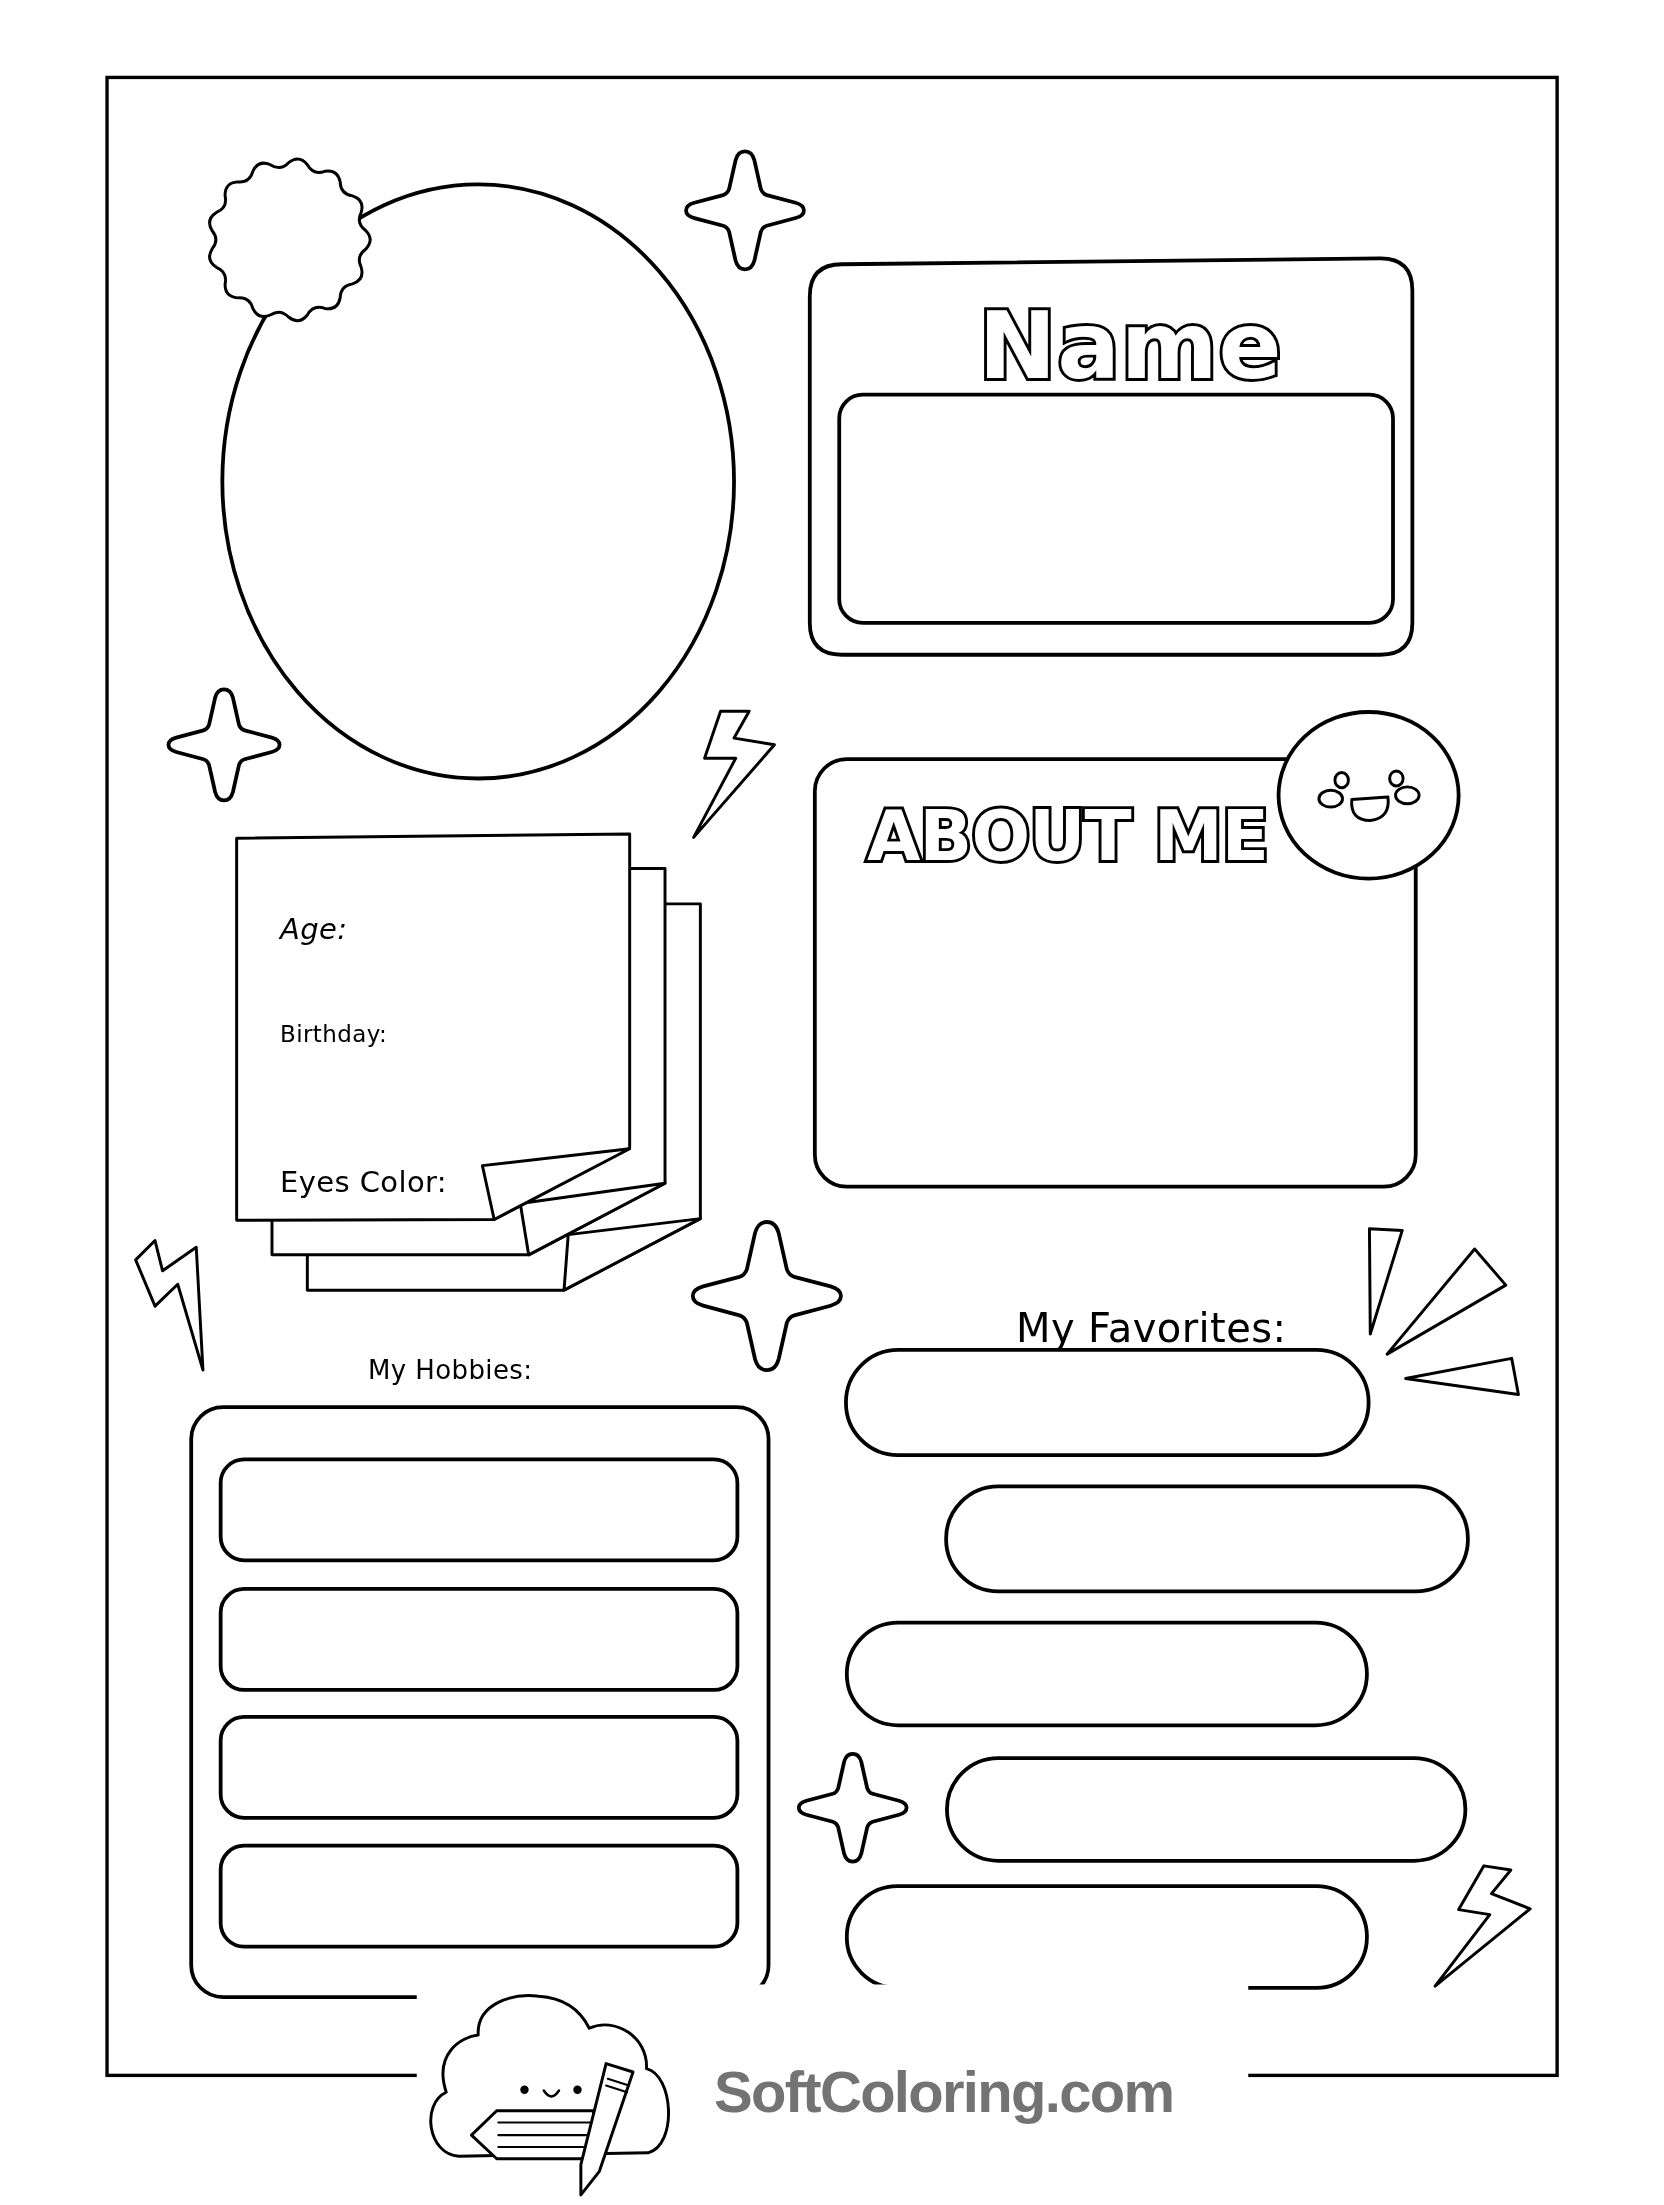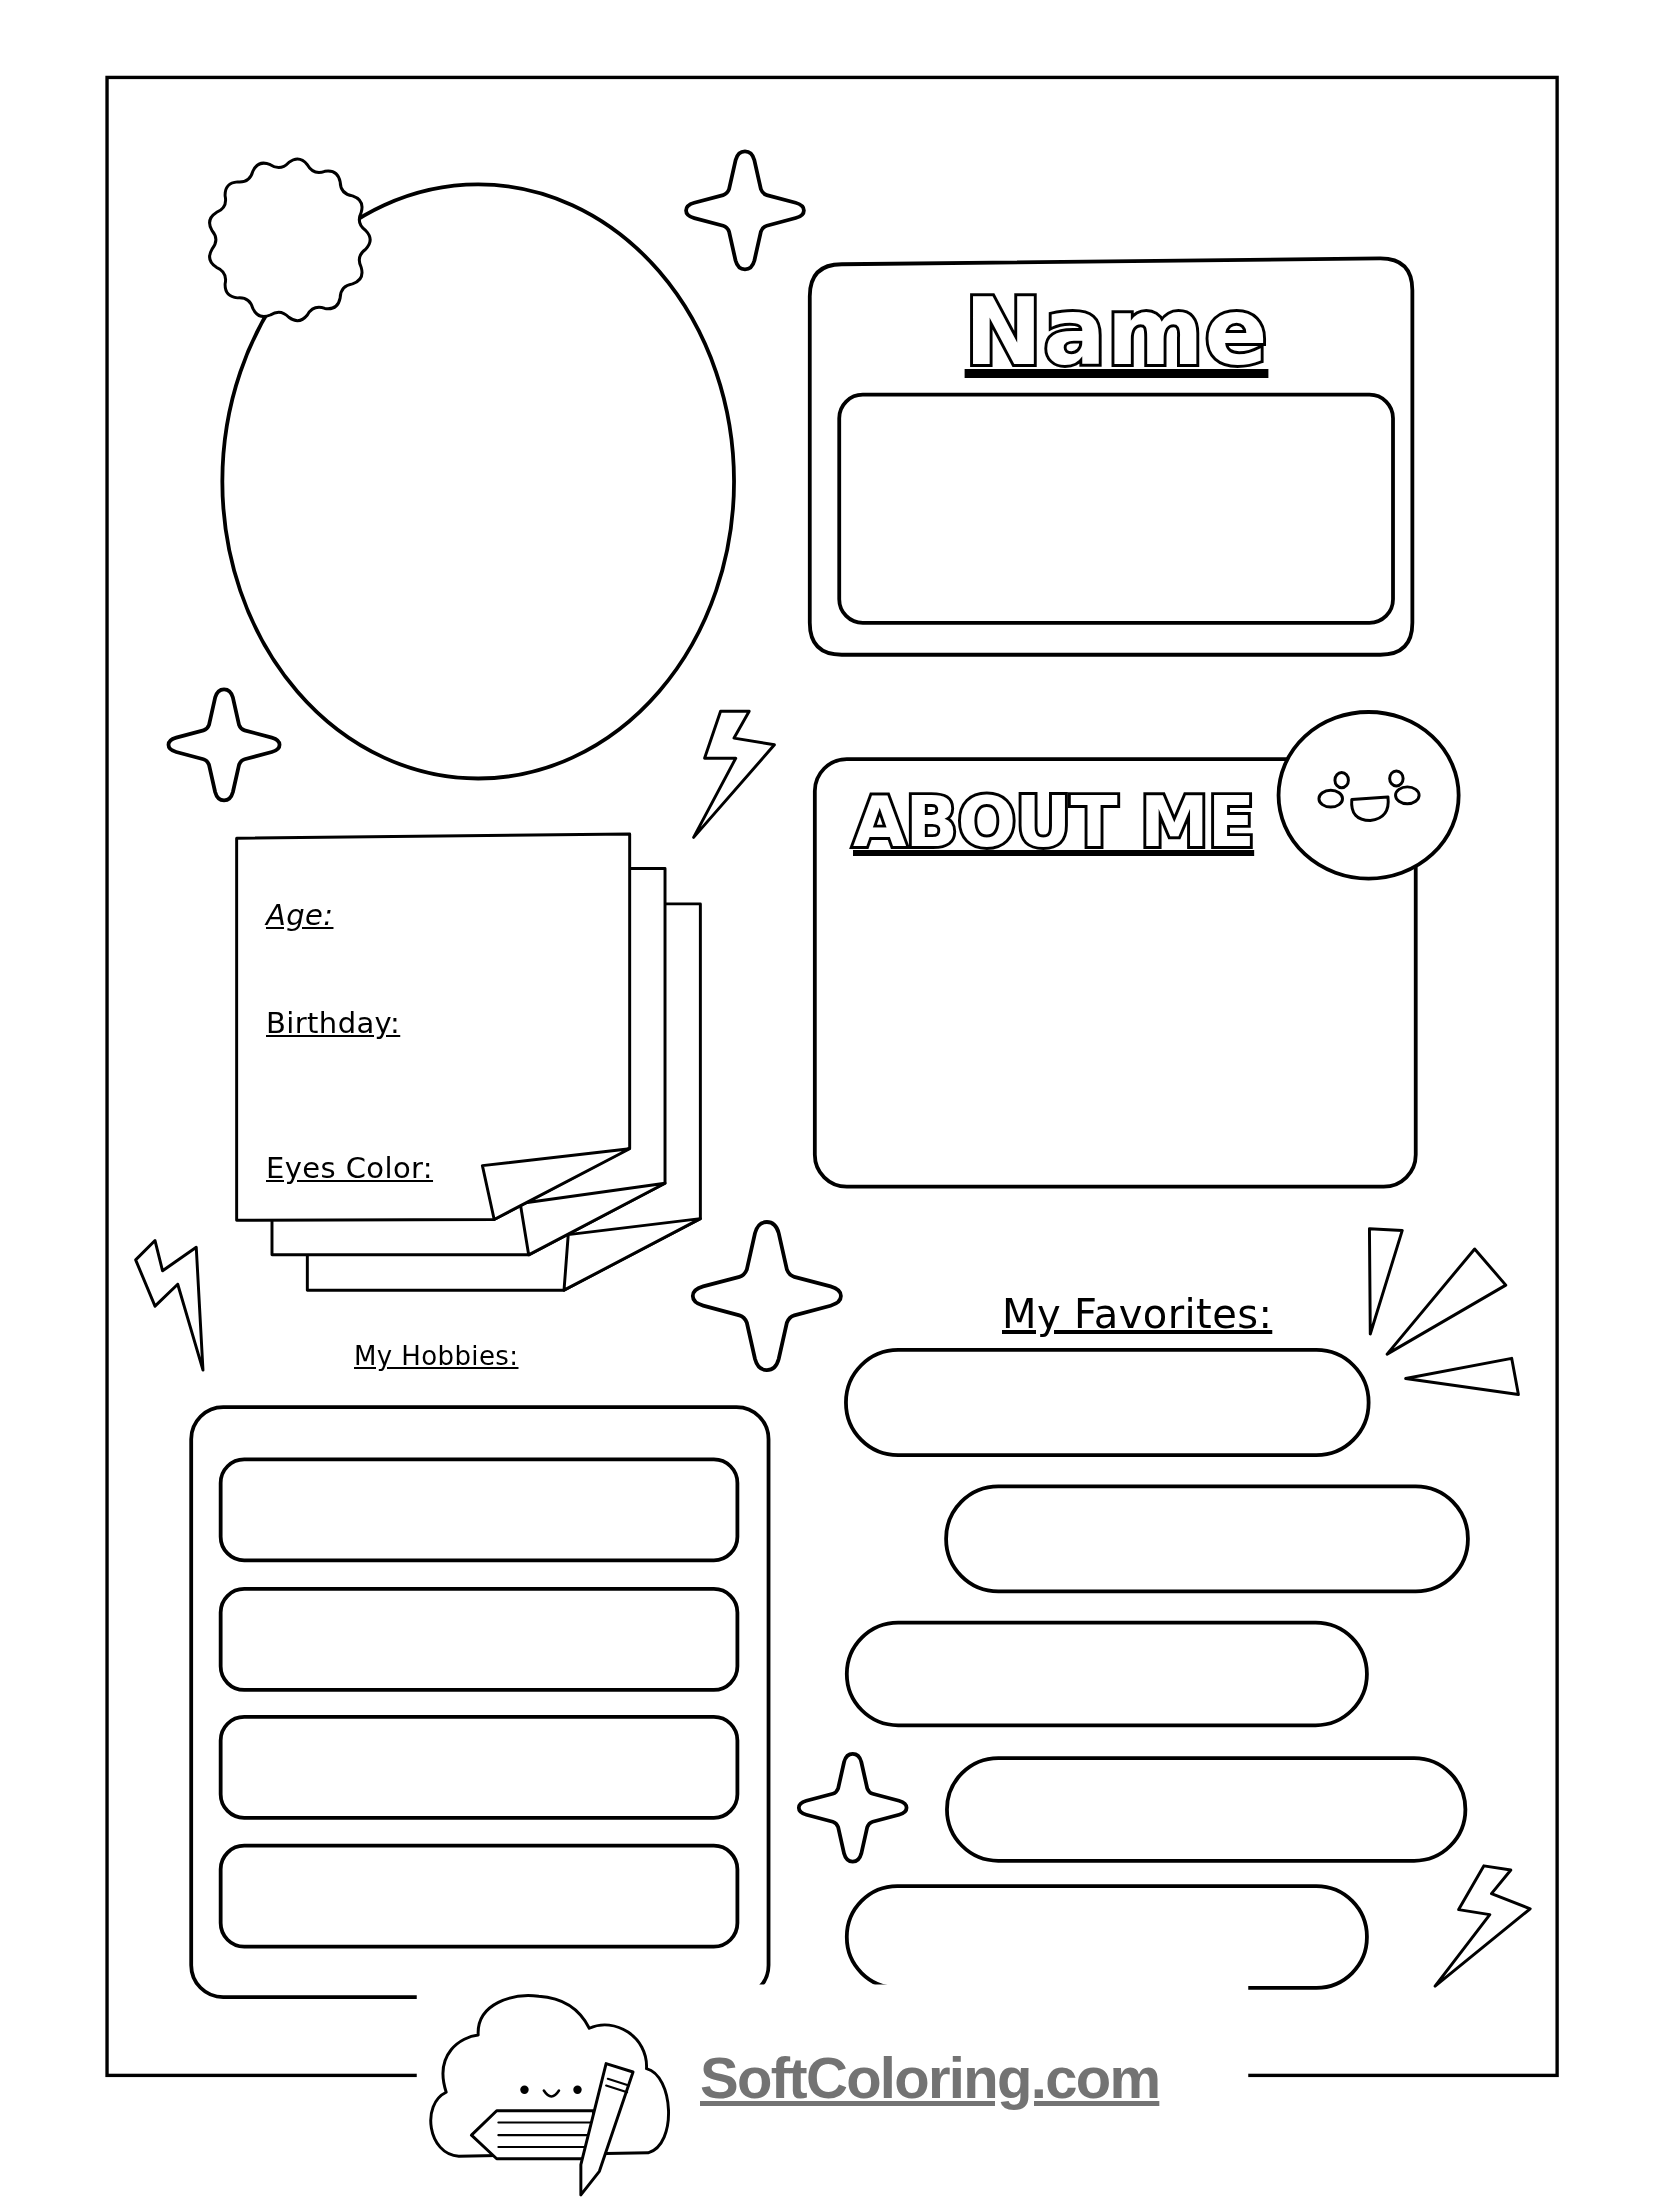--- a/index.html
+++ b/index.html
@@ -1,30 +1,30 @@
 <!DOCTYPE html>
 <html style="font-size:13.5px"><head>
 <meta charset="utf-8">
 <style>
   html, body { margin:0; padding:0; background:#ffffff; }
   body { width:1665px; height:2205px; position:relative; overflow:hidden; }
   #art { position:absolute; left:0; top:0; width:1665px; height:2205px; }
   .ink { fill:#ffffff; stroke:#000000; stroke-width:4.5; stroke-linejoin:round; stroke-linecap:round; }
   .ink-thin { fill:#ffffff; stroke:#000000; stroke-width:3.5; stroke-linejoin:round; stroke-linecap:round; }
   .line { fill:none; stroke:#000000; stroke-width:4.5; stroke-linecap:round; }
-  .txt { position:absolute; line-height:1; white-space:nowrap; margin:0;text-decoration:underline; }
+  .txt { position:absolute; line-height:1; white-space:nowrap; margin:14px; }
   .outlined {
     font-family:"DejaVu Sans", sans-serif; font-weight:bold; color:#ffffff;
     -webkit-text-stroke:5.9px #000000; paint-order:stroke fill;text-align:center;
   }
   .label { font-family:"DejaVu Sans", sans-serif; font-weight:normal; color:#000000; letter-spacing:0.4px; }
   #name-title { left:859px; width:515px; top:286px; font-size:93px; text-align:center; letter-spacing:0.8px; }
   #about-title { left:853px; top:788px; font-size:69px; letter-spacing:-0.8px; }
   #age-label { left:266px; top:901px; font-size:29px; font-style:italic; }
-  #birthday-label { left:266px; top:1009px; font-size:29px; }
+  #birthday-label { left:266px; top:1009px; font-size:23px; }
   #eyes-label { left:266px; top:1154px; font-size:29px; }
   #hobbies-title { left:354px; top:1343px; font-size:26px; }
   #favorites-title { left:1002px; top:1294px; font-size:40px; }
   #site-name { left:700px; top:2049px; font-size:58px; font-family:"Liberation Sans", sans-serif; font-weight:bold; color:#737373; letter-spacing:-1.7px; }
 </style>
 </head>
 <body>
 
 <svg id="art" viewBox="0 0 1978 2620" xmlns="http://www.w3.org/2000/svg">
   <defs>

